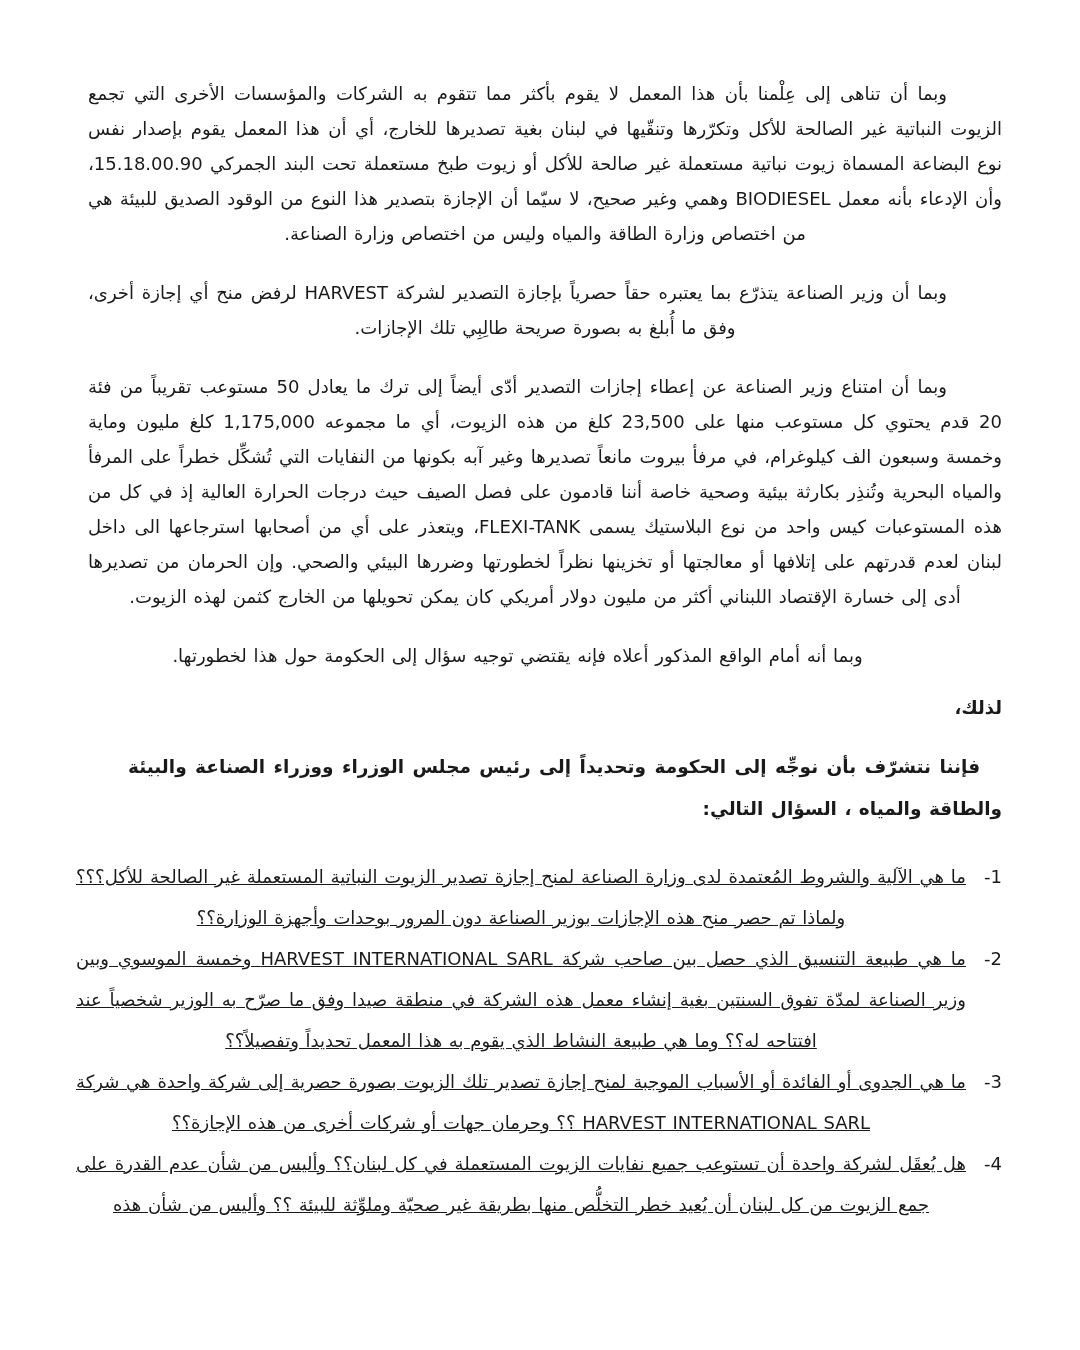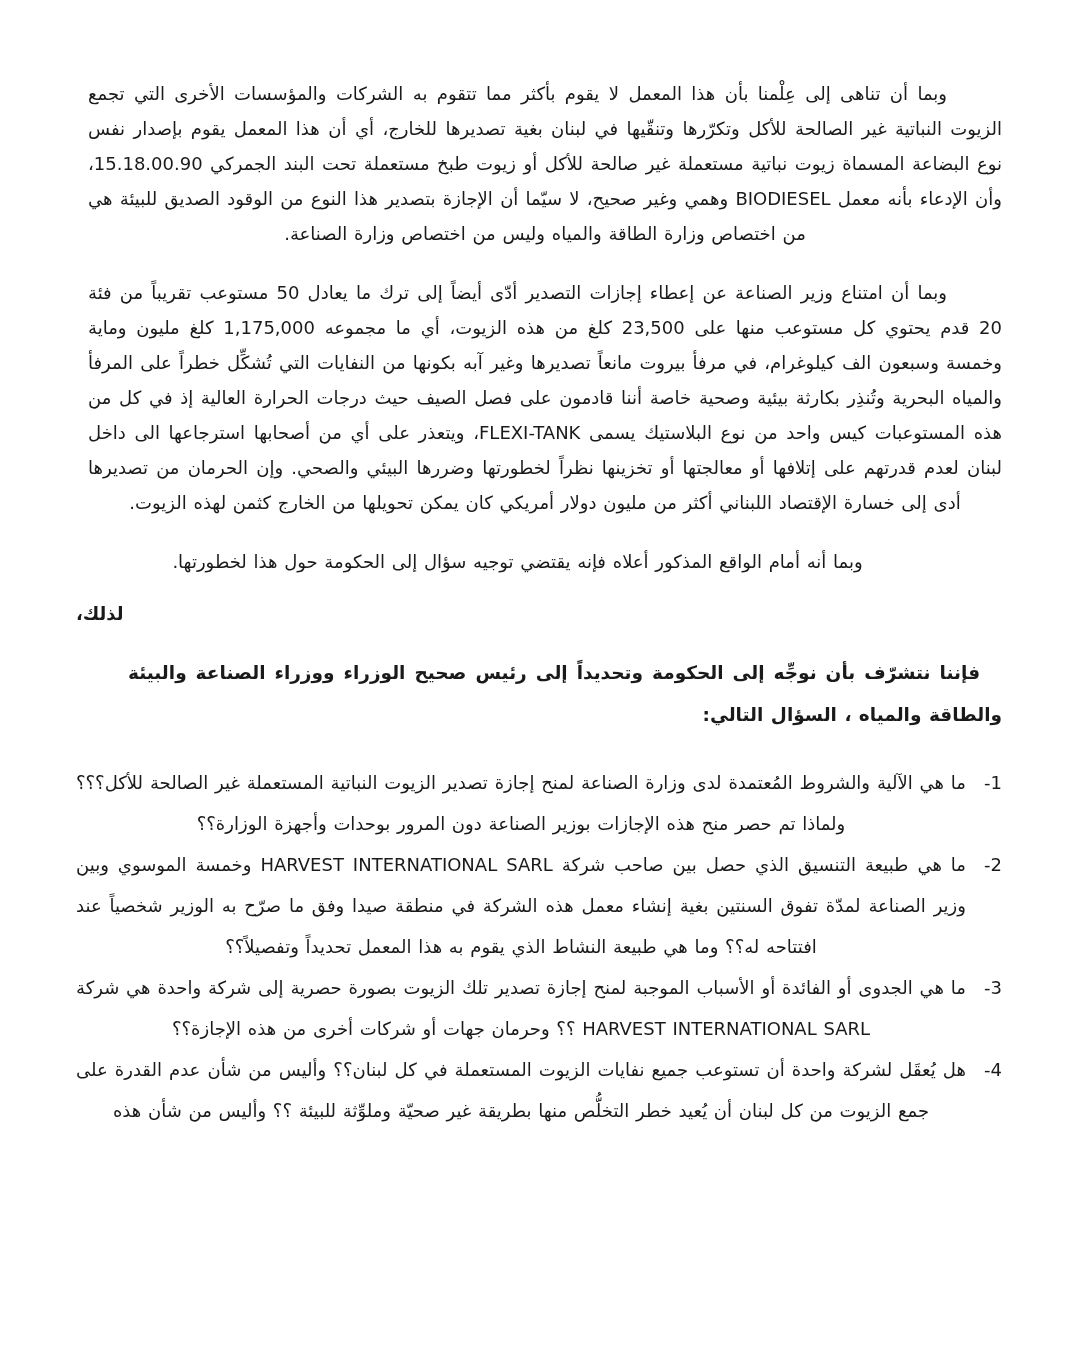--- a/index.html
+++ b/index.html
@@ -28,21 +28,21 @@
     line-height: 35px;
     text-align: justify;
     text-align-last: center;
     text-indent: 55px;
     margin: 0 0 24px 12px;
     word-spacing: 1px;
   }
   .closing-heading {
     font-size: 18px;
     font-weight: bold;
-    text-align: left;
+    text-align: right;
     margin: 6px 0 28px 0;
   }
   .intro-bold {
     font-size: 18.5px;
     font-weight: bold;
     line-height: 42px;
     text-align: justify;
     text-align-last: right;
     text-indent: 22px;
     padding-left: 52px;
@@ -62,37 +62,39 @@
   .q-marker {
     flex: 0 0 36px;
     direction: rtl;
     white-space: nowrap;
   }
   .q-text {
     flex: 1 1 auto;
     text-align: justify;
     text-align-last: center;
     word-spacing: 1px;
+    text-decoration: underline;
   }
 </style>
 </head>
 <body>
 
 <div class="page">
 
   <p class="para">وبما أن تناهى إلى عِلْمنا بأن هذا المعمل لا يقوم بأكثر مما تتقوم به الشركات والمؤسسات الأخرى التي تجمع الزيوت النباتية غير الصالحة للأكل وتكرّرها وتنقّيها في لبنان بغية تصديرها للخارج، أي أن هذا المعمل يقوم بإصدار نفس نوع البضاعة المسماة زيوت نباتية مستعملة غير صالحة للأكل أو زيوت طبخ مستعملة تحت البند الجمركي 15.18.00.90، وأن الإدعاء بأنه معمل BIODIESEL وهمي وغير صحيح، لا سيّما أن الإجازة بتصدير هذا النوع من الوقود الصديق للبيئة هي من اختصاص وزارة الطاقة والمياه وليس من اختصاص وزارة الصناعة.</p>
 
+  <p class="para">وبما أن وزير الصناعة يتذرّع بما يعتبره حقاً حصرياً بإجازة التصدير لشركة HARVEST لرفض منح أي إجازة أخرى، وفق ما أُبلغ به بصورة صريحة طالِبِي تلك الإجازات.</p>
 
   <p class="para">وبما أن امتناع وزير الصناعة عن إعطاء إجازات التصدير أدّى أيضاً إلى ترك ما يعادل 50 مستوعب تقريباً من فئة 20 قدم يحتوي كل مستوعب منها على 23,500 كلغ من هذه الزيوت، أي ما مجموعه 1,175,000 كلغ مليون وماية وخمسة وسبعون الف كيلوغرام، في مرفأ بيروت مانعاً تصديرها وغير آبه بكونها من النفايات التي تُشكِّل خطراً على المرفأ والمياه البحرية وتُنذِر بكارثة بيئية وصحية خاصة أننا قادمون على فصل الصيف حيث درجات الحرارة العالية إذ في كل من هذه المستوعبات كيس واحد من نوع البلاستيك يسمى FLEXI-TANK، ويتعذر على أي من أصحابها استرجاعها الى داخل لبنان لعدم قدرتهم على إتلافها أو معالجتها أو تخزينها نظراً لخطورتها وضررها البيئي والصحي. وإن الحرمان من تصديرها أدى إلى خسارة الإقتصاد اللبناني أكثر من مليون دولار أمريكي كان يمكن تحويلها من الخارج كثمن لهذه الزيوت.</p>
 
   <p class="para">وبما أنه أمام الواقع المذكور أعلاه فإنه يقتضي توجيه سؤال إلى الحكومة حول هذا لخطورتها.</p>
 
   <p class="closing-heading">لذلك،</p>
 
-  <p class="intro-bold">فإننا نتشرّف بأن نوجِّه إلى الحكومة وتحديداً إلى رئيس صحيح الوزراء ووزراء الصناعة والبيئة والطاقة والمياه ، السؤال التالي:</p>
+  <p class="intro-bold">فإننا نتشرّف بأن نوجِّه إلى الحكومة وتحديداً إلى رئيس مجلس الوزراء ووزراء الصناعة والبيئة والطاقة والمياه ، السؤال التالي:</p>
 
   <div class="questions">
 
     <div class="question">
       <span class="q-marker">1-</span>
       <span class="q-text">ما هي الآلية والشروط المُعتمدة لدى وزارة الصناعة لمنح إجازة تصدير الزيوت النباتية المستعملة غير الصالحة للأكل؟؟؟ ولماذا تم حصر منح هذه الإجازات بوزير الصناعة دون المرور بوحدات وأجهزة الوزارة؟؟</span>
     </div>
 
     <div class="question">
       <span class="q-marker">2-</span>

